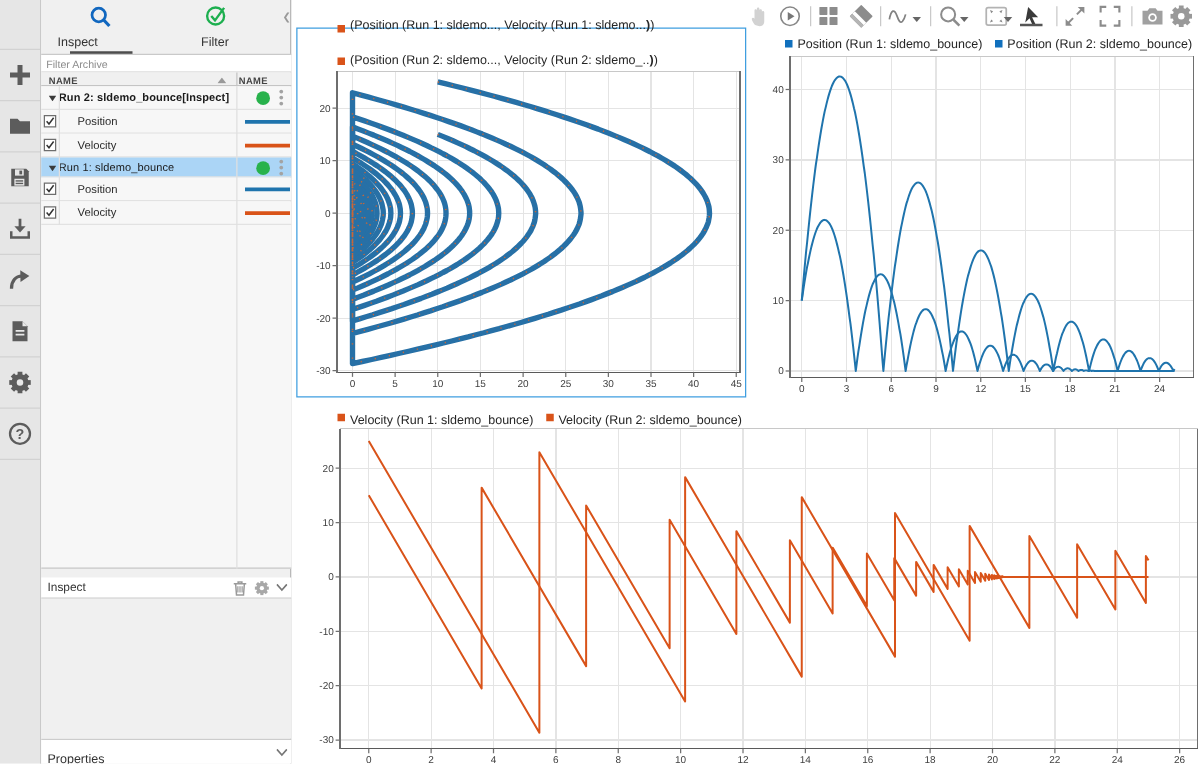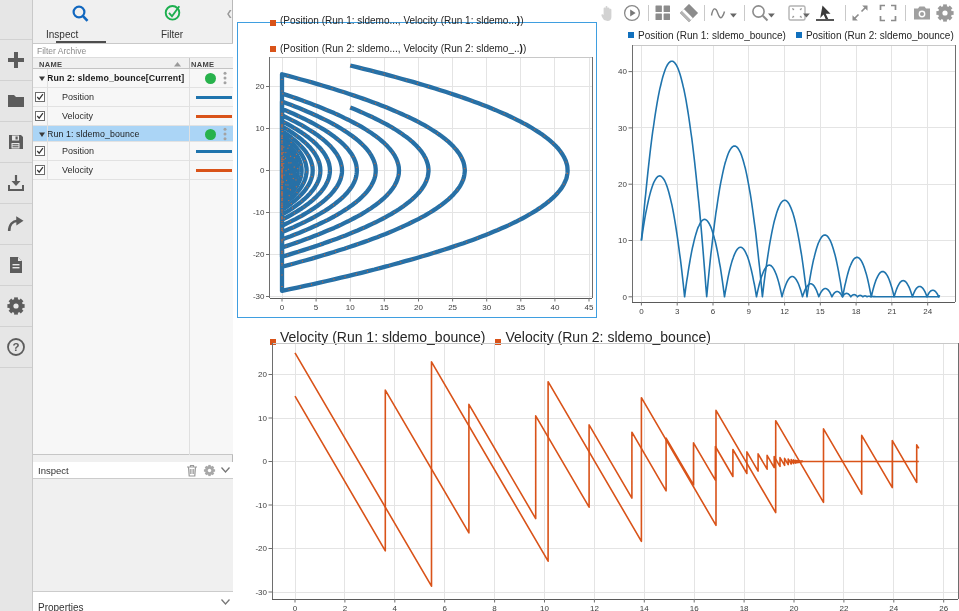--- a/index.html
+++ b/index.html
@@ -86,21 +86,21 @@
 <svg class="abs" style="left:174px;top:61.5px" width="7" height="5">
     <path d="M3.5 0L7 4.5H0z" fill="#999"></path>
   </svg>
 <div class="abs" style="left:191px;top:60px;font-size:7.5px;font-weight:bold;color:#444;letter-spacing:0.3px">NAME</div>
 <div class="abs" style="left:189px;top:58px;width:1px;height:11px;background:#c4c4c4"></div>
 
 <div style="position:absolute;left:33px;top:69px;width:200px;height:19px;background:#f7f7f7;border-bottom:1px solid #e2e2e2">
     <svg style="position:absolute;left:6px;top:7.0px;display:block" width="6" height="5">
       <path d="M0 0.5h6L3 5z" fill="#3a3a3a"></path>
     </svg>
-    <div style="position:absolute;left:14px;top:4.0px;font-size:8.8px;font-weight:bold;color:#1a1a1a;white-space:nowrap;letter-spacing:0.1px">Run 2: sldemo_bounce[Current]</div>
+    <div style="position:absolute;left:14px;top:4.0px;font-size:8.8px;font-weight:bold;color:#1a1a1a;white-space:nowrap;letter-spacing:0.1px">Run 2: sldemo_bounce[Inspect]</div>
     <div style="position:absolute;left:172px;top:4.0px;width:11px;height:11px;border-radius:50%;background:#28b24c"></div>
     <svg style="position:absolute;left:190px;top:2px;display:block" width="4" height="14">
       <circle cx="2" cy="2.2" r="1.5" fill="#a3a3a3"></circle>
       <circle cx="2" cy="7" r="1.5" fill="#a3a3a3"></circle>
       <circle cx="2" cy="11.8" r="1.5" fill="#a3a3a3"></circle>
     </svg>
   </div>
 <div style="position:absolute;left:33px;top:88px;width:200px;height:19px;background:#f7f7f7;border-bottom:1px solid #e2e2e2">
     <div style="position:absolute;left:2px;top:4px;width:10px;height:10px;background:#fff;border:1px solid #6e6e6e">
       <svg width="8" height="8" style="display:block" viewBox="0 0 8 8">
@@ -258,21 +258,21 @@
     <rect x="8.1" y="1.4000000000000008" width="3.8" height="4.2" fill="#999" transform="rotate(270 10 10)"></rect>
     <rect x="8.1" y="1.4000000000000008" width="3.8" height="4.2" fill="#999" transform="rotate(315 10 10)"></rect>
     <circle cx="10" cy="10" r="2.6" fill="#ffffff"></circle>
   </svg>
 
 <div class="abs" style="left:237px;top:22px;width:360px;height:296px;border:1.5px solid #3f9ee0"></div>
 
 <div class="abs" style="left:270px;top:11px;height:15px;display:flex;align-items:flex-end;font-size:10px;color:#262626;white-space:nowrap"><span style="width:6px;height:6px;background:#d95319;margin-right:4px"></span>(Position (Run 1: sldemo..., Velocity (Run 1: sldemo...<b>)</b>)</div>
 <div class="abs" style="left:270px;top:41px;height:15px;display:flex;align-items:center;font-size:10px;color:#262626;white-space:nowrap"><span style="width:6px;height:6px;background:#d95319;margin-right:4px"></span>(Position (Run 2: sldemo..., Velocity (Run 2: sldemo_..<b>)</b>)</div>
 <div class="abs" style="left:628px;top:28px;height:14px;display:flex;align-items:center;font-size:10px;color:#262626;white-space:nowrap"><span style="width:6px;height:6px;background:#1170bd;margin-right:4px"></span>Position (Run 1: sldemo_bounce)<span style="width:6px;height:6px;background:#1170bd;margin:0 4px 0 10px"></span>Position (Run 2: sldemo_bounce)</div>
-<div class="abs" style="left:270px;top:331px;height:14px;display:flex;align-items:flex-end;font-size:14px;color:#262626;white-space:nowrap"><span style="width:6px;height:6px;background:#d95319;margin-right:4px"></span>Velocity (Run 1: sldemo_bounce)<span style="width:6px;height:6px;background:#d95319;margin:0 4px 0 10px"></span>Velocity (Run 2: sldemo_bounce)</div>
+<div class="abs" style="left:270px;top:331px;height:14px;display:flex;align-items:flex-start;font-size:10px;color:#262626;white-space:nowrap"><span style="width:6px;height:6px;background:#d95319;margin-right:4px"></span>Velocity (Run 1: sldemo_bounce)<span style="width:6px;height:6px;background:#d95319;margin:0 4px 0 10px"></span>Velocity (Run 2: sldemo_bounce)</div>
 
 <svg class="abs" style="left:0;top:0;pointer-events:none" width="959" height="611" viewBox="0 0 959 611" font-family="Liberation Sans">
 <line x1="282" y1="57" x2="282" y2="298" stroke="#e4e4e4" stroke-width="1" shape-rendering="crispEdges"></line>
 <line x1="316.1" y1="57" x2="316.1" y2="298" stroke="#e4e4e4" stroke-width="1" shape-rendering="crispEdges"></line>
 <line x1="350.2" y1="57" x2="350.2" y2="298" stroke="#e4e4e4" stroke-width="1" shape-rendering="crispEdges"></line>
 <line x1="384.3" y1="57" x2="384.3" y2="298" stroke="#e4e4e4" stroke-width="1" shape-rendering="crispEdges"></line>
 <line x1="418.5" y1="57" x2="418.5" y2="298" stroke="#e4e4e4" stroke-width="1" shape-rendering="crispEdges"></line>
 <line x1="452.6" y1="57" x2="452.6" y2="298" stroke="#e4e4e4" stroke-width="1" shape-rendering="crispEdges"></line>
 <line x1="486.7" y1="57" x2="486.7" y2="298" stroke="#e4e4e4" stroke-width="1" shape-rendering="crispEdges"></line>
 <line x1="520.8" y1="57" x2="520.8" y2="298" stroke="#e4e4e4" stroke-width="1" shape-rendering="crispEdges"></line>

